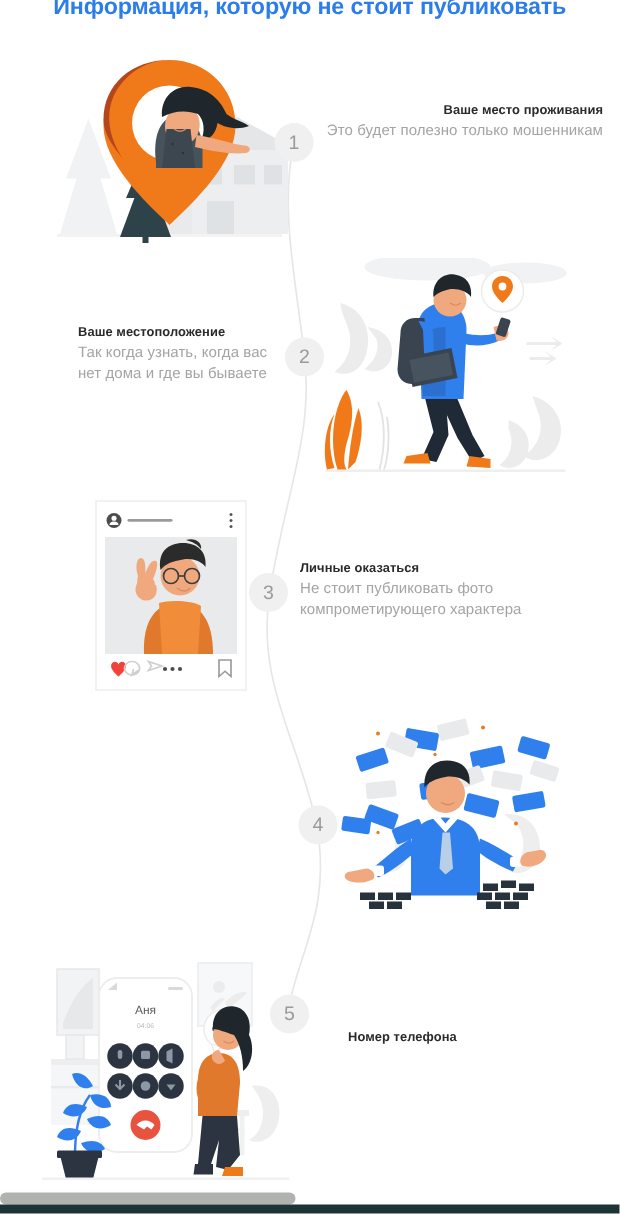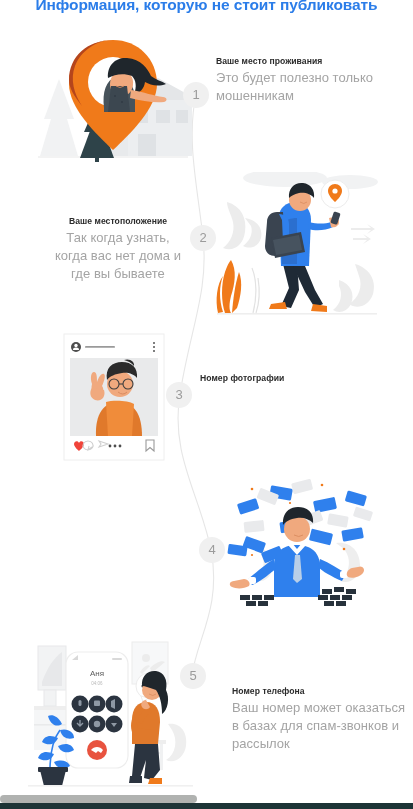--- a/index.html
+++ b/index.html
@@ -42,21 +42,21 @@
     z-index: 6;
   }
 
   
   .step-text { position: absolute; z-index: 5; }
   .step-title {
     font-size: 8.6px; font-weight: bold; color: #2b2b2b;
     margin: 0 0 3px 0; letter-spacing: 0.05px;
   }
   .step-desc {
-    font-size: 13px; color: #a4a4a4; line-height: 1.38;
+    font-size: 10px; color: #a4a4a4; line-height: 1.38;
     margin: 0; letter-spacing: 0.05px;
   }
 
   
   .illus { position: absolute; z-index: 4; }
 
   
   #hscrollbar-track {
     position: absolute; left: 0; bottom: 6px;
     width: 413px; height: 8px; background: #ffffff;
@@ -125,21 +125,21 @@
     <circle cx="96" cy="78" r="0.8" fill="#2b343c"></circle>
 
     <path d="M105,66 C 118,68 128,72 137,73 C 141,73 142,77 138,78
              C 128,79 116,77 104,74 Z" fill="#f0a97e"></path>
 
     <path d="M90,62 q 4,3 8,0" stroke="#d98b5f" stroke-width="0.9" fill="none"></path>
   </svg>
 
   <div class="step-circle" style="left:183px; top:82px;">1</div>
 
-  <div class="step-text" style="left:216px; top:56px; width:186px;">
+  <div class="step-text" style="left:216px; top:68px; width:186px;text-align:right;">
     <p class="step-title">Ваше место проживания</p>
     <p class="step-desc">Это будет полезно только мошенникам</p>
   </div>
 
   <svg class="illus" style="left:205px; top:172px;" width="185" height="155" viewBox="0 0 185 155">
 
     <ellipse cx="80" cy="6" rx="42" ry="9" fill="#f1f2f3"></ellipse>
     <ellipse cx="145" cy="10" rx="28" ry="7" fill="#f1f2f3"></ellipse>
     <path d="M22,30 C 36,34 42,46 40,60 C 38,74 28,80 18,76
              C 26,70 30,60 28,50 C 26,42 22,36 22,30 Z" fill="#ececec"></path>
@@ -190,21 +190,21 @@
     <rect x="127" y="40" width="7" height="12" rx="1.5" fill="#3a4450" transform="rotate(18 130 46)"></rect>
 
     <circle cx="130" cy="22" r="14" fill="#ffffff" stroke="#ececec" stroke-width="1"></circle>
     <path d="M130,12 C 134,12 137,15 137,19 C 137,24 130,30 130,30
              C 130,30 123,24 123,19 C 123,15 126,12 130,12 Z" fill="#f07a1a"></path>
     <circle cx="130" cy="19" r="2.6" fill="#ffffff"></circle>
   </svg>
 
   <div class="step-circle" style="left:190px; top:225px;">2</div>
 
-  <div class="step-text" style="left:52px; top:216px; width:132px;text-align:center;">
+  <div class="step-text" style="left:52px; top:216px; width:132px;">
     <p class="step-title">Ваше местоположение</p>
     <p class="step-desc">Так когда узнать, когда вас нет дома и где вы бываете</p>
   </div>
 
   <svg class="illus" style="left:62px; top:332px;" width="104" height="130" viewBox="0 0 104 130">
     <rect x="2" y="2" width="100" height="126" fill="#ffffff" stroke="#eeeeee" stroke-width="1"></rect>
 
     <circle cx="14" cy="15" r="5" fill="#4d4d4d"></circle>
     <circle cx="14" cy="13.5" r="1.7" fill="#ffffff"></circle>
     <path d="M11,18 a 3,2.4 0 0 1 6,0 Z" fill="#ffffff"></path>
@@ -240,21 +240,22 @@
     <path d="M37,109 l 9,3 l -9,3 l 2,-3 Z" fill="none" stroke="#cfcfcf" stroke-width="1.1"></path>
     <circle cx="48" cy="114" r="1.4" fill="#4d4d4d"></circle>
     <circle cx="53" cy="114" r="1.4" fill="#4d4d4d"></circle>
     <circle cx="58" cy="114" r="1.4" fill="#4d4d4d"></circle>
     <path d="M84,108 l 8,0 l 0,11 l -4,-3.5 l -4,3.5 Z" fill="none" stroke="#9a9a9a" stroke-width="1.1"></path>
   </svg>
 
   <div class="step-circle" style="left:166px; top:382px;">3</div>
 
   <div class="step-text" style="left:200px; top:373px; width:170px;">
-    <p class="step-title">Номер фотографии</p>
+    <p class="step-title">Личные оказаться</p>
+    <p class="step-desc">Не стоит публиковать фото компрометирующего характера</p>
   </div>
 
   <svg class="illus" style="left:218px; top:473px;" width="172" height="145" viewBox="0 0 172 145">
 
     <path d="M30,74 C 42,70 52,78 54,90 C 56,102 48,110 38,108
              C 46,100 48,88 42,80 Z" fill="#eeeeee"></path>
     <path d="M118,70 C 132,68 142,78 142,92 C 142,104 132,112 122,108
              C 132,100 134,86 126,76 Z" fill="#eeeeee"></path>
 
     <g fill="#2f80ed">
@@ -408,21 +409,20 @@
     <path d="M12,142 L 38,142 L 34,158 L 16,158 Z" fill="#2b3440"></path>
     <rect x="10" y="139" width="30" height="5" rx="1" fill="#2b3440"></rect>
 
     <rect x="0" y="157" width="165" height="1.6" fill="#f0f0f0"></rect>
   </svg>
 
   <div class="step-circle" style="left:180px; top:663px;">5</div>
 
   <div class="step-text" style="left:212px; top:686px; width:176px;margin-left:20px;">
     <p class="step-title">Номер телефона</p>
-    <p class="step-desc">Ваш номер может оказаться в базах для спам-звонков и рассылок</p>
   </div>
 
 </div>
 
 <div id="hscrollbar-track">
   <div id="hscrollbar-thumb"></div>
 </div>
 <div id="bottom-band"></div>
 
 </body></html>

